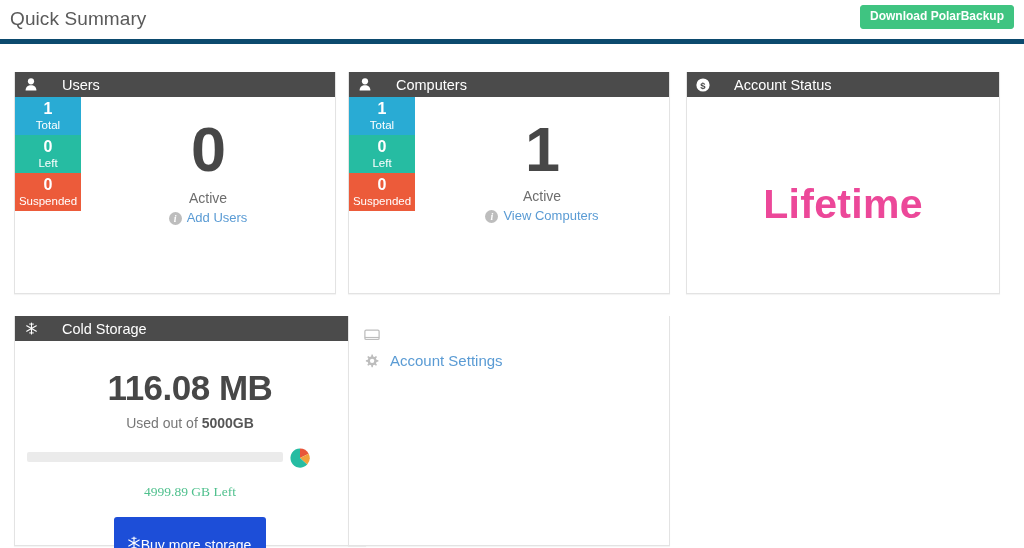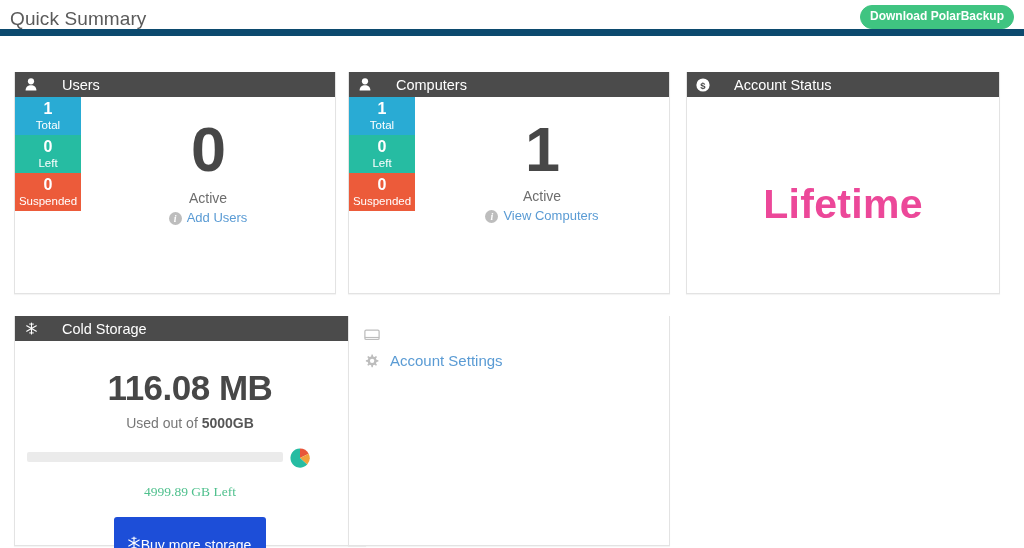--- a/index.html
+++ b/index.html
@@ -14,40 +14,40 @@
     color: #4a4a4a;
     overflow: hidden;
     position: relative;
   }
 
   
   .page-head {
     position: absolute;
     left: 0; top: 0;
     width: 1024px;
-    height: 36px;
-    border-bottom: 7px solid #0c4a6e;
+    height: 44px;
+    border-bottom: 5px solid #0c4a6e;
     box-sizing: border-box;
   }
   .page-title {
     position: absolute;
     left: 10px; top: 8px;
     font-size: 19px;
     font-weight: 400;
     color: #5a5a5a;
     letter-spacing: .1px;
     white-space: nowrap;
   }
   .download-btn {
     position: absolute;
     right: 10px; top: 5px;
     background: #3fc481;
     color: #ffffff;
     border: 1px solid #3fc481;
-    border-radius: 12px;
+    border-radius: 3px;
     font-family: "Liberation Sans", sans-serif;
     font-size: 12px;
     font-weight: 700;
     padding: 4px 9px 5px 9px;
     line-height: 13px;
     cursor: pointer;
     white-space: nowrap;
   }
 
   

